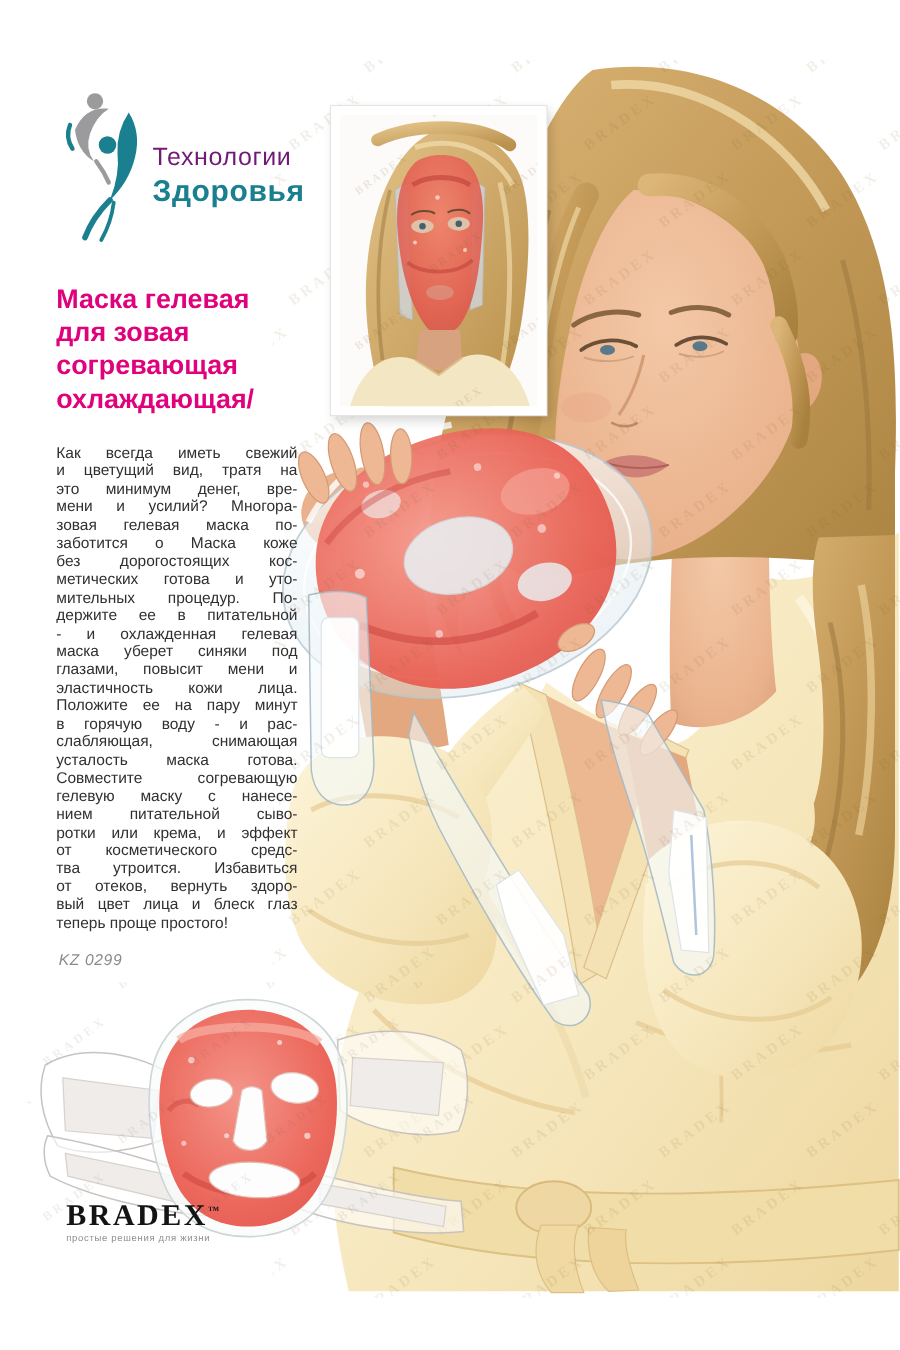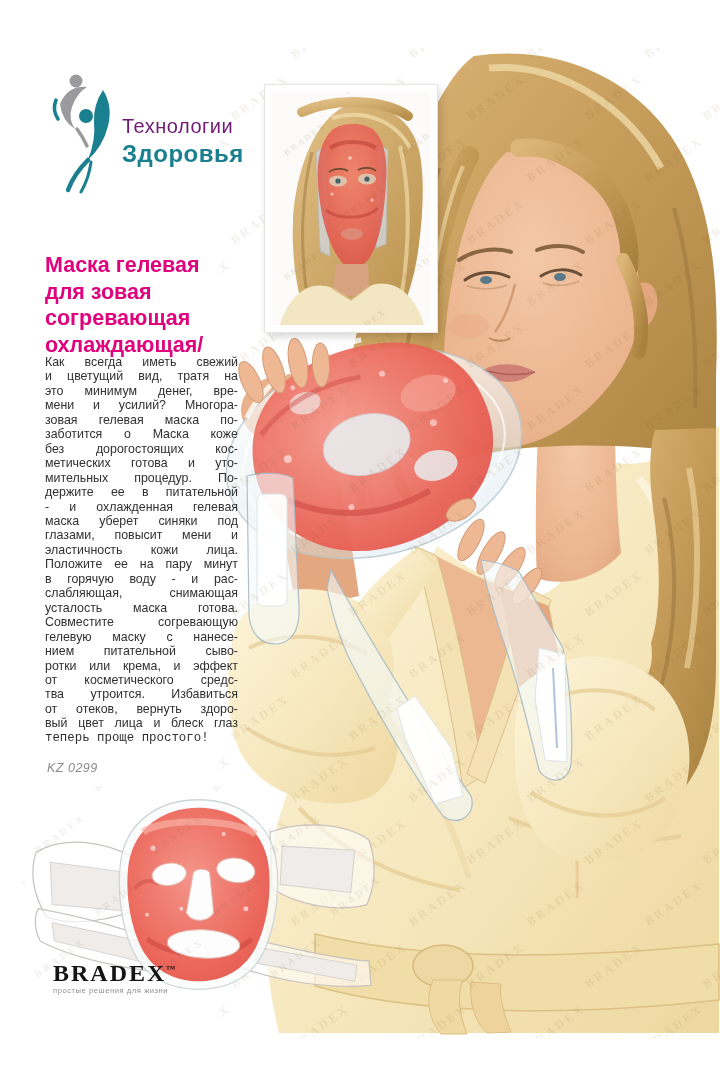--- a/index.html
+++ b/index.html
@@ -25,27 +25,27 @@
         color:rgba(125,95,40,.10); transform:rotate(-36deg); white-space:nowrap; }
   .wm-gray .wm { color:rgba(110,100,90,.10); font-size:10px; }
   .wm-small .wm { font-size:9px; letter-spacing:2px; color:rgba(125,95,40,.13); }
   
   .brand-logo { position:absolute; left:50px; top:72px; z-index:4; display:flex; align-items:flex-start; }
   .logo-icon { width:68px; height:122px; }
   .logo-text { margin-left:4px; margin-top:44px; line-height:1.05; }
   .logo-line1 { font-size:20px; color:#701a75; letter-spacing:.5px; }
   .logo-line2 { font-size:24px; font-weight:bold; color:#1a7f8e; letter-spacing:.5px; margin-top:4px; }
   
-  .headline { position:absolute; left:45px; top:252px; width:200px; z-index:4; }
+  .headline { position:absolute; left:45px; top:226px; width:200px; z-index:4; }
   .hl-line { font-size:21.5px; line-height:26.5px; font-weight:bold; color:#e0017c; }
   
   .body-text { position:absolute; left:45px; top:355px; width:193px; z-index:4; }
   .bt-line { font-size:12.4px; line-height:14.45px; color:#303030;
              text-align:justify; text-align-last:justify; }
-  .bt-line.last { text-align-last:left;font-family:Liberation Mono, monospace; }
+  .bt-line.last { text-align-last:left; }
   
   .product-code { position:absolute; left:47px; top:761px; font-size:12.5px; font-style:italic;
                   color:#8b8b8b; letter-spacing:.5px; z-index:4; }
   .bradex { position:absolute; left:53px; top:961px; z-index:4; }
   .bradex-name { font-family:"Liberation Serif", serif; font-weight:bold; font-size:24px;
                  color:#141414; letter-spacing:2px; line-height:1; }
   .bradex-name .tm { font-size:9px; vertical-align:9px; letter-spacing:0; }
   .bradex-tagline { font-size:7.6px; color:#8f8f8f; letter-spacing:.55px; margin-top:1px; }
 </style>
 </head>

